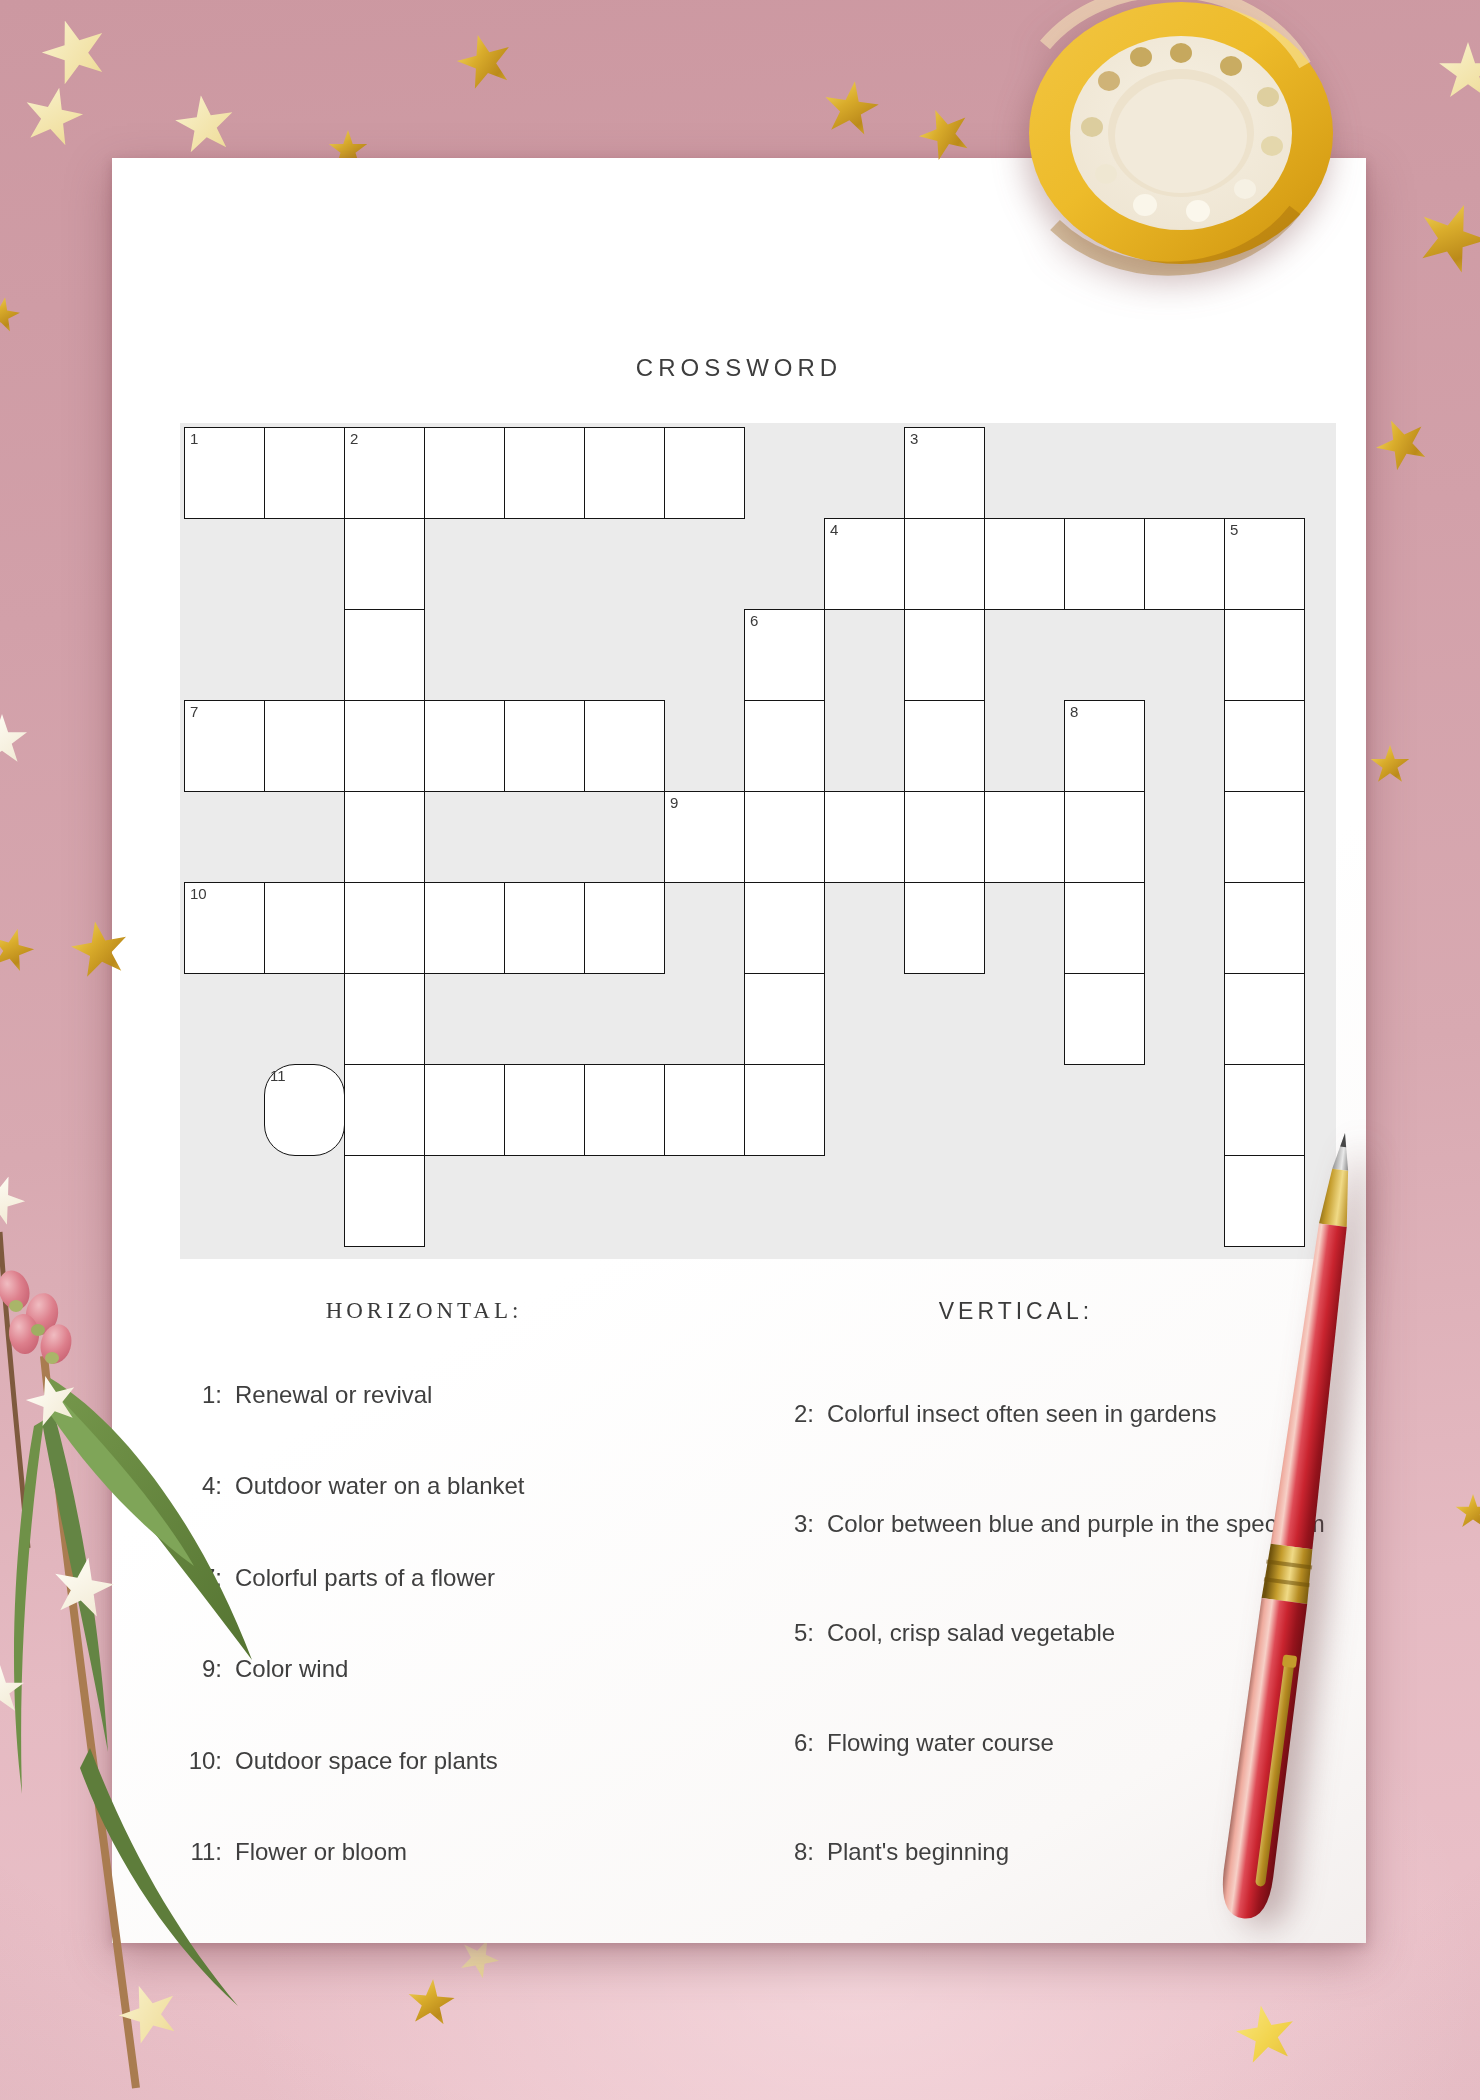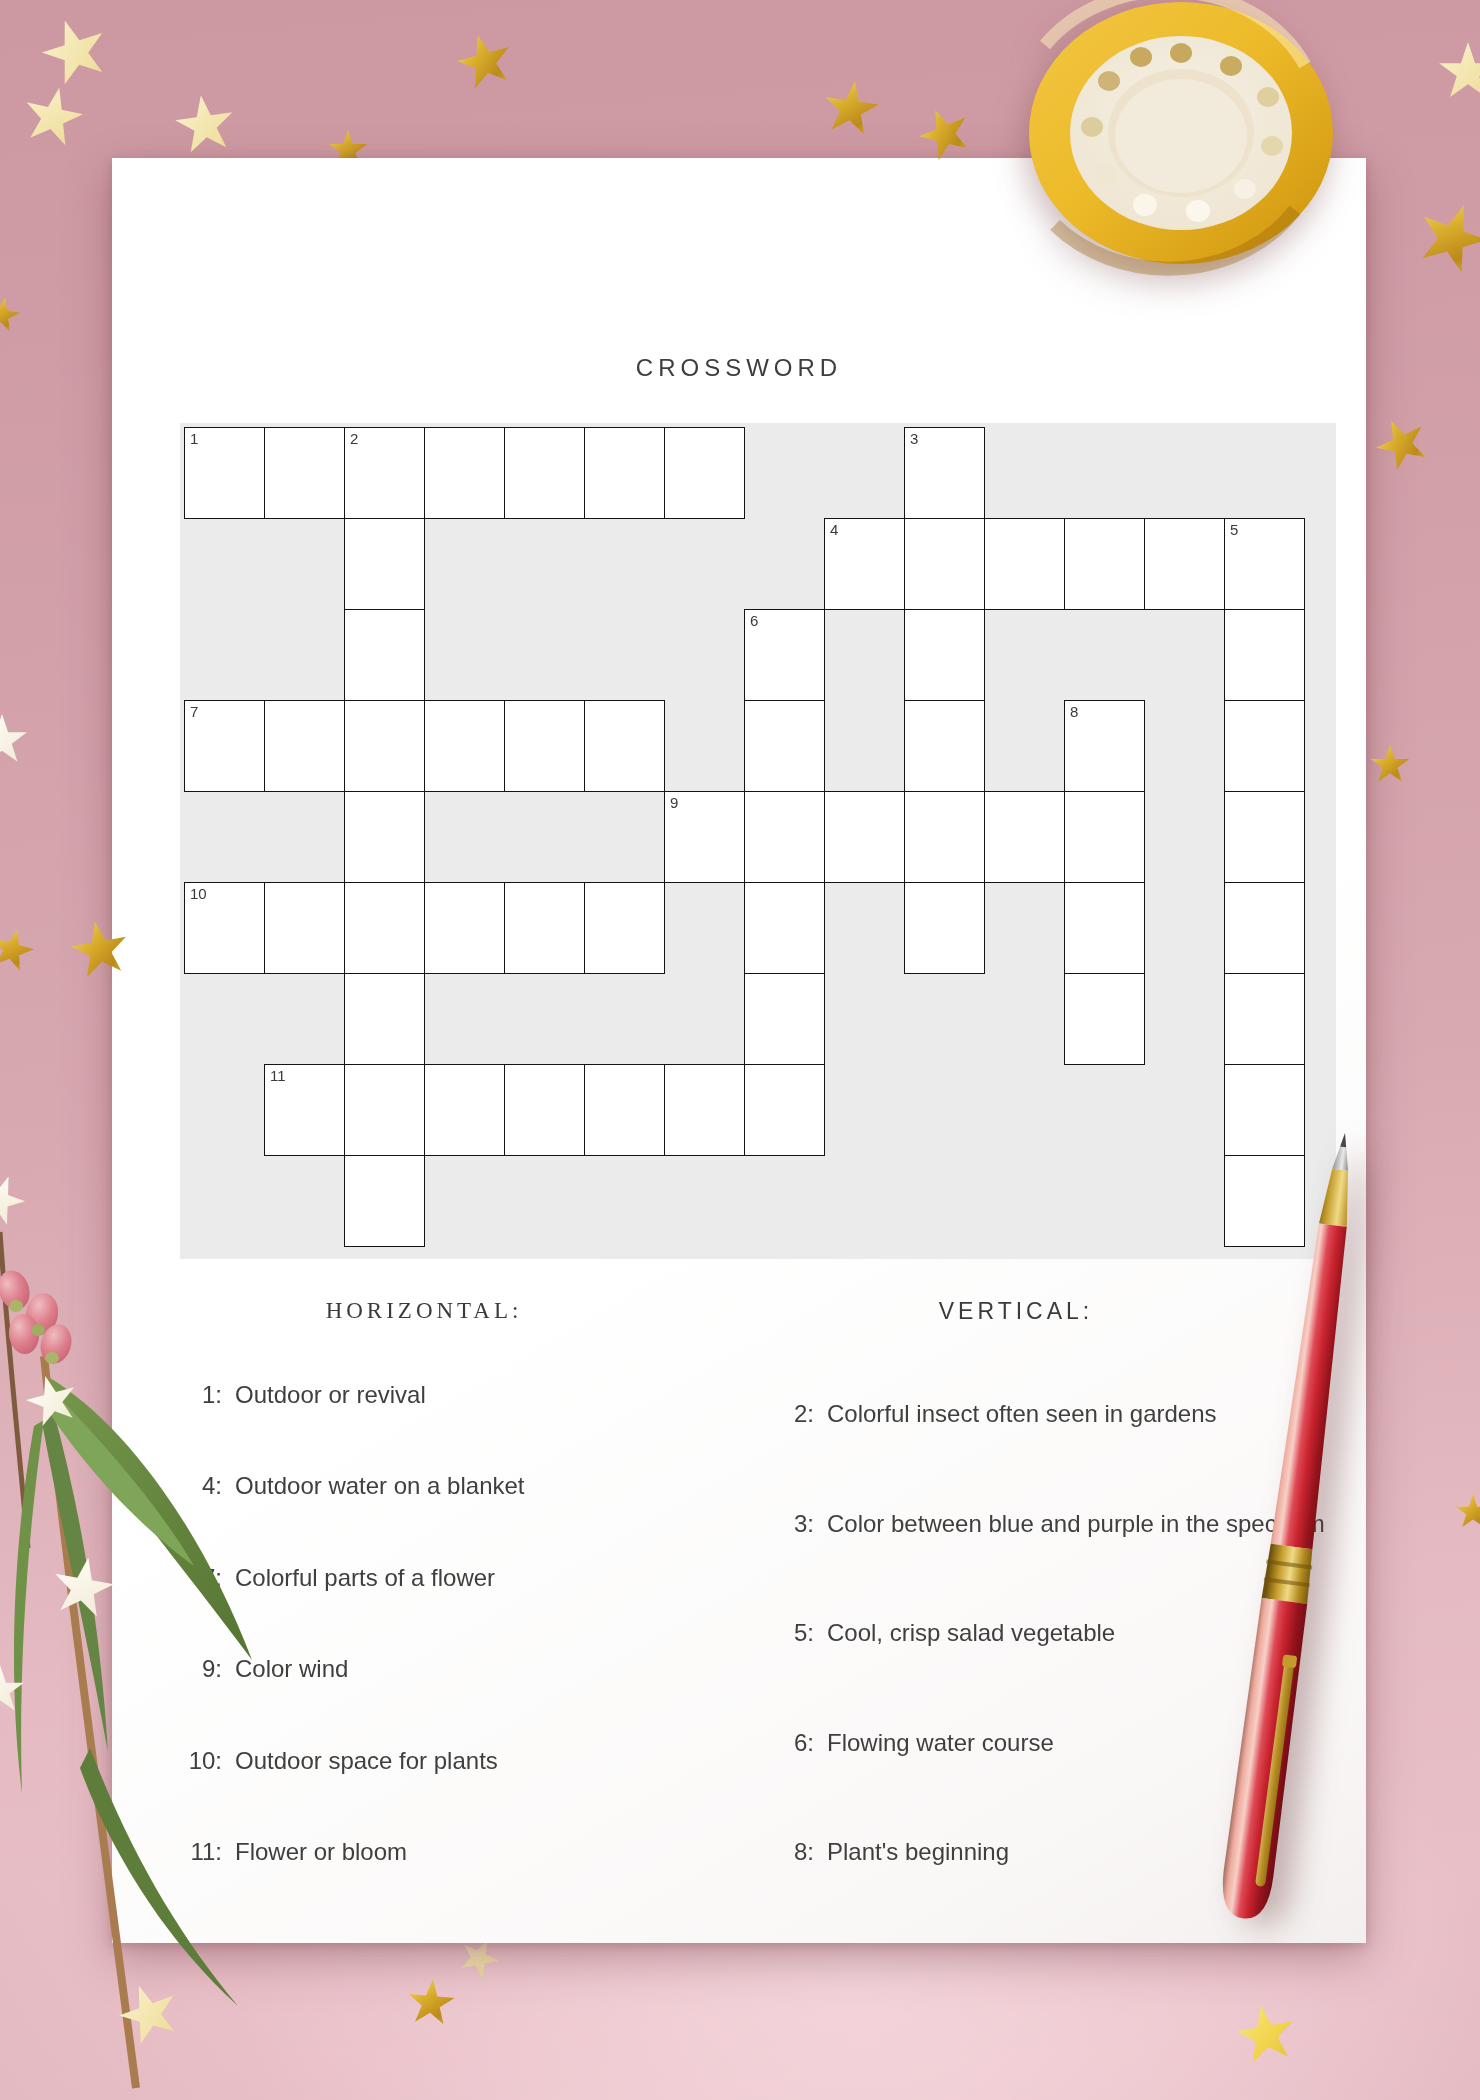--- a/index.html
+++ b/index.html
@@ -139,41 +139,41 @@
       <div class="cell" style="left: 324px; top: 459px;"></div>
       <div class="cell" style="left: 404px; top: 459px;"></div>
       <div class="cell" style="left: 564px; top: 459px;"></div>
       <div class="cell" style="left: 724px; top: 459px;"></div>
       <div class="cell" style="left: 884px; top: 459px;"></div>
       <div class="cell" style="left: 1044px; top: 459px;"></div>
       <div class="cell" style="left: 164px; top: 550px;"></div>
       <div class="cell" style="left: 564px; top: 550px;"></div>
       <div class="cell" style="left: 884px; top: 550px;"></div>
       <div class="cell" style="left: 1044px; top: 550px;"></div>
-      <div class="cell" style="left: 84px; top: 641px;">
+      <div class="cell" style="left: 84px; top: 641px; border-radius: 31px;">
         <span class="cell-num">11</span>
       </div>
       <div class="cell" style="left: 164px; top: 641px;"></div>
       <div class="cell" style="left: 244px; top: 641px;"></div>
       <div class="cell" style="left: 324px; top: 641px;"></div>
       <div class="cell" style="left: 404px; top: 641px;"></div>
       <div class="cell" style="left: 484px; top: 641px;"></div>
       <div class="cell" style="left: 564px; top: 641px;"></div>
       <div class="cell" style="left: 1044px; top: 641px;"></div>
       <div class="cell" style="left: 164px; top: 732px;"></div>
       <div class="cell" style="left: 1044px; top: 732px;"></div>
     </div>
 
   <div class="section-heading heading-horizontal">HORIZONTAL:</div>
   <div class="section-heading heading-vertical">VERTICAL:</div>
 
   <div id="h-clues">
       <div class="clue" style="left: 40px; top: 1222px;">
         <span class="clue-num">1:</span>
-        <span class="clue-text">Outdoor or revival</span>
+        <span class="clue-text">Renewal or revival</span>
       </div>
       <div class="clue" style="left: 40px; top: 1313px;">
         <span class="clue-num">4:</span>
         <span class="clue-text">Outdoor water on a blanket</span>
       </div>
       <div class="clue" style="left: 40px; top: 1405px;">
         <span class="clue-num">7:</span>
         <span class="clue-text">Colorful parts of a flower</span>
       </div>
       <div class="clue" style="left: 40px; top: 1496px;">

